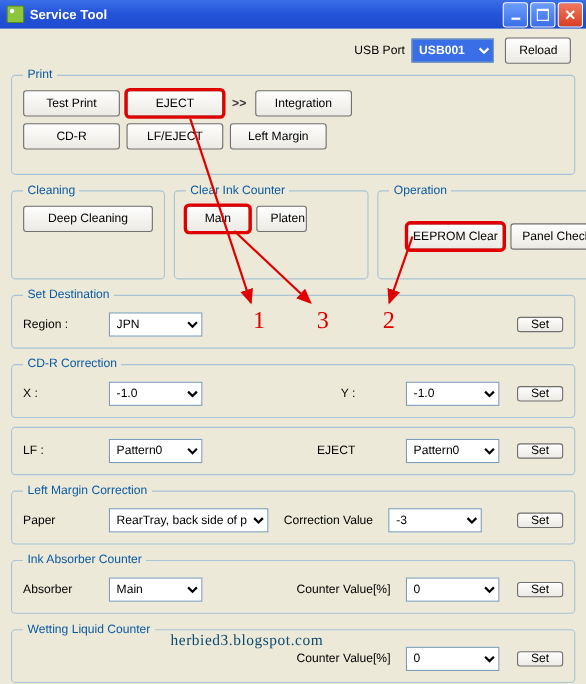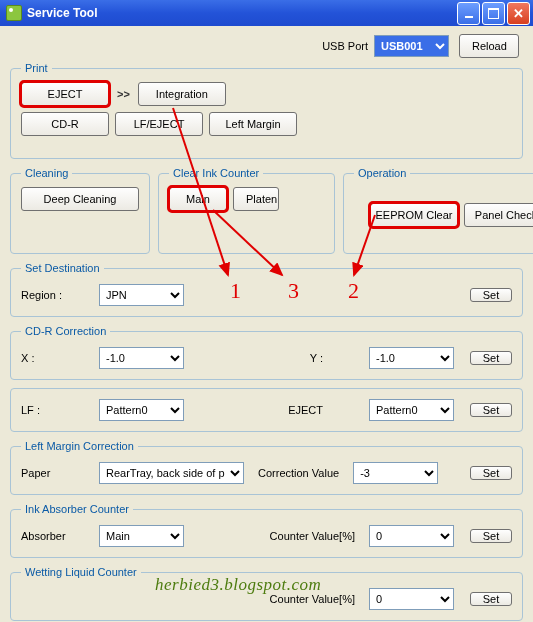--- a/index.html
+++ b/index.html
@@ -24,21 +24,21 @@
 .btnrow{display:flex;gap:6px;align-items:center;margin-bottom:6px}
 .fw{width:88px;text-align:center}
 .chev{font-weight:bold;color:#333;padding:0 2px}
 .cols{display:flex;gap:8px}
 .cols fieldset{flex:1}
 .ctrlrow{display:flex;align-items:center;gap:8px;margin-top:2px}
 .ctrlrow .lbl{width:70px}
 .ctrlrow .sel{flex:0 0 auto}
 .rightset{margin-left:auto}
 .highlight{outline:3px solid #e00000;outline-offset:-1px}
-.watermark{position:absolute;left:155px;top:575px;color:#4d7c0f;font-size:17px;font-family:Georgia,serif;letter-spacing:0.5px;font-style:italic;pointer-events:none}
+.watermark{position:absolute;left:155px;top:575px;color:#0c4a6e;font-size:14px;font-family:Georgia,serif;letter-spacing:0.5px;pointer-events:none}
 .svg-overlay{position:absolute;top:0;left:0;pointer-events:none}
 .annot{position:absolute;color:#e00000;font-size:22px;font-family:"Times New Roman",serif}
 </style>
 </head>
 <body>
 
 <div class="titlebar">
   <div class="icon"></div>
   <span>Service Tool</span>
   <div class="spacer"></div>
@@ -59,20 +59,21 @@
     <label>USB Port</label>
     <select class="xp" style="width:75px;margin-right:10px;background:#3a6ee7;color:#fff;font-weight:bold">
       <option>USB001</option>
     </select>
     <button class="xp" style="width:60px">Reload</button>
   </div>
 
   <fieldset>
     <legend>Print</legend>
     <div class="btnrow">
+      <button class="xp fw">Test Print</button>
       <button class="xp fw highlight">EJECT</button>
       <span class="chev">&gt;&gt;</span>
       <button class="xp fw">Integration</button>
     </div>
     <div class="btnrow" style="margin-bottom:12px">
       <button class="xp fw">CD-R</button>
       <button class="xp fw">LF/EJECT</button>
       <button class="xp fw">Left Margin</button>
     </div>
   </fieldset>

